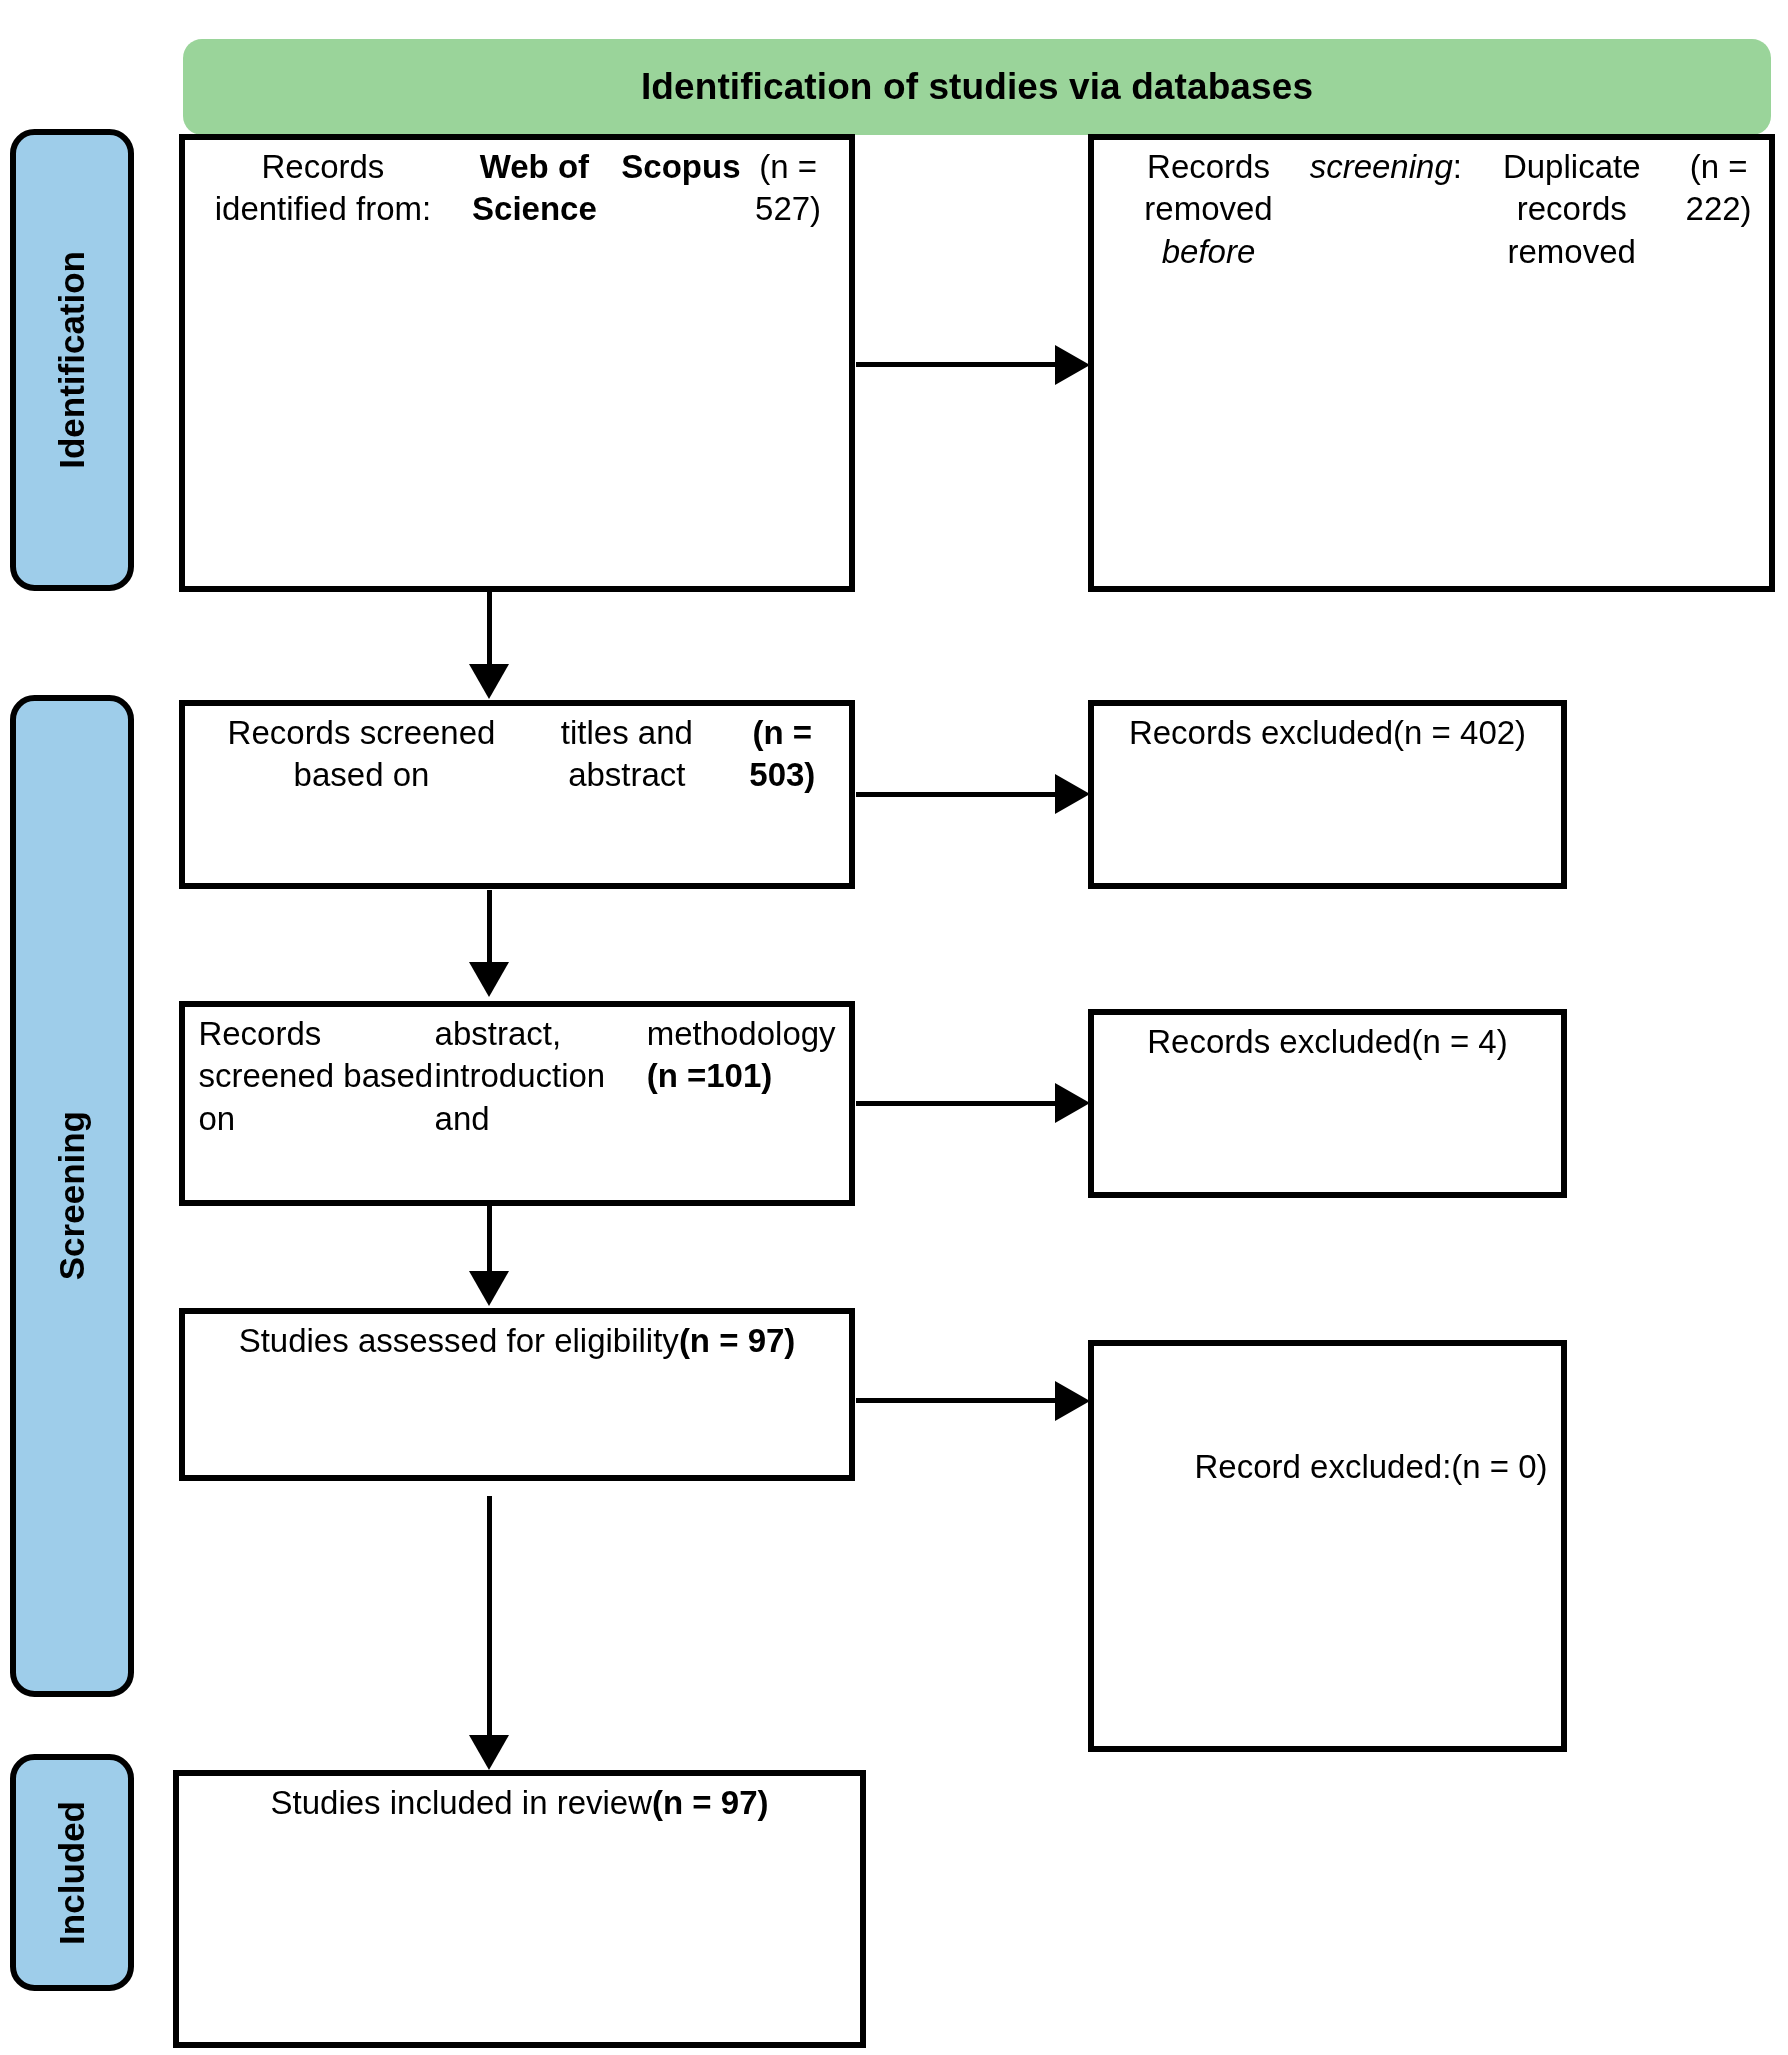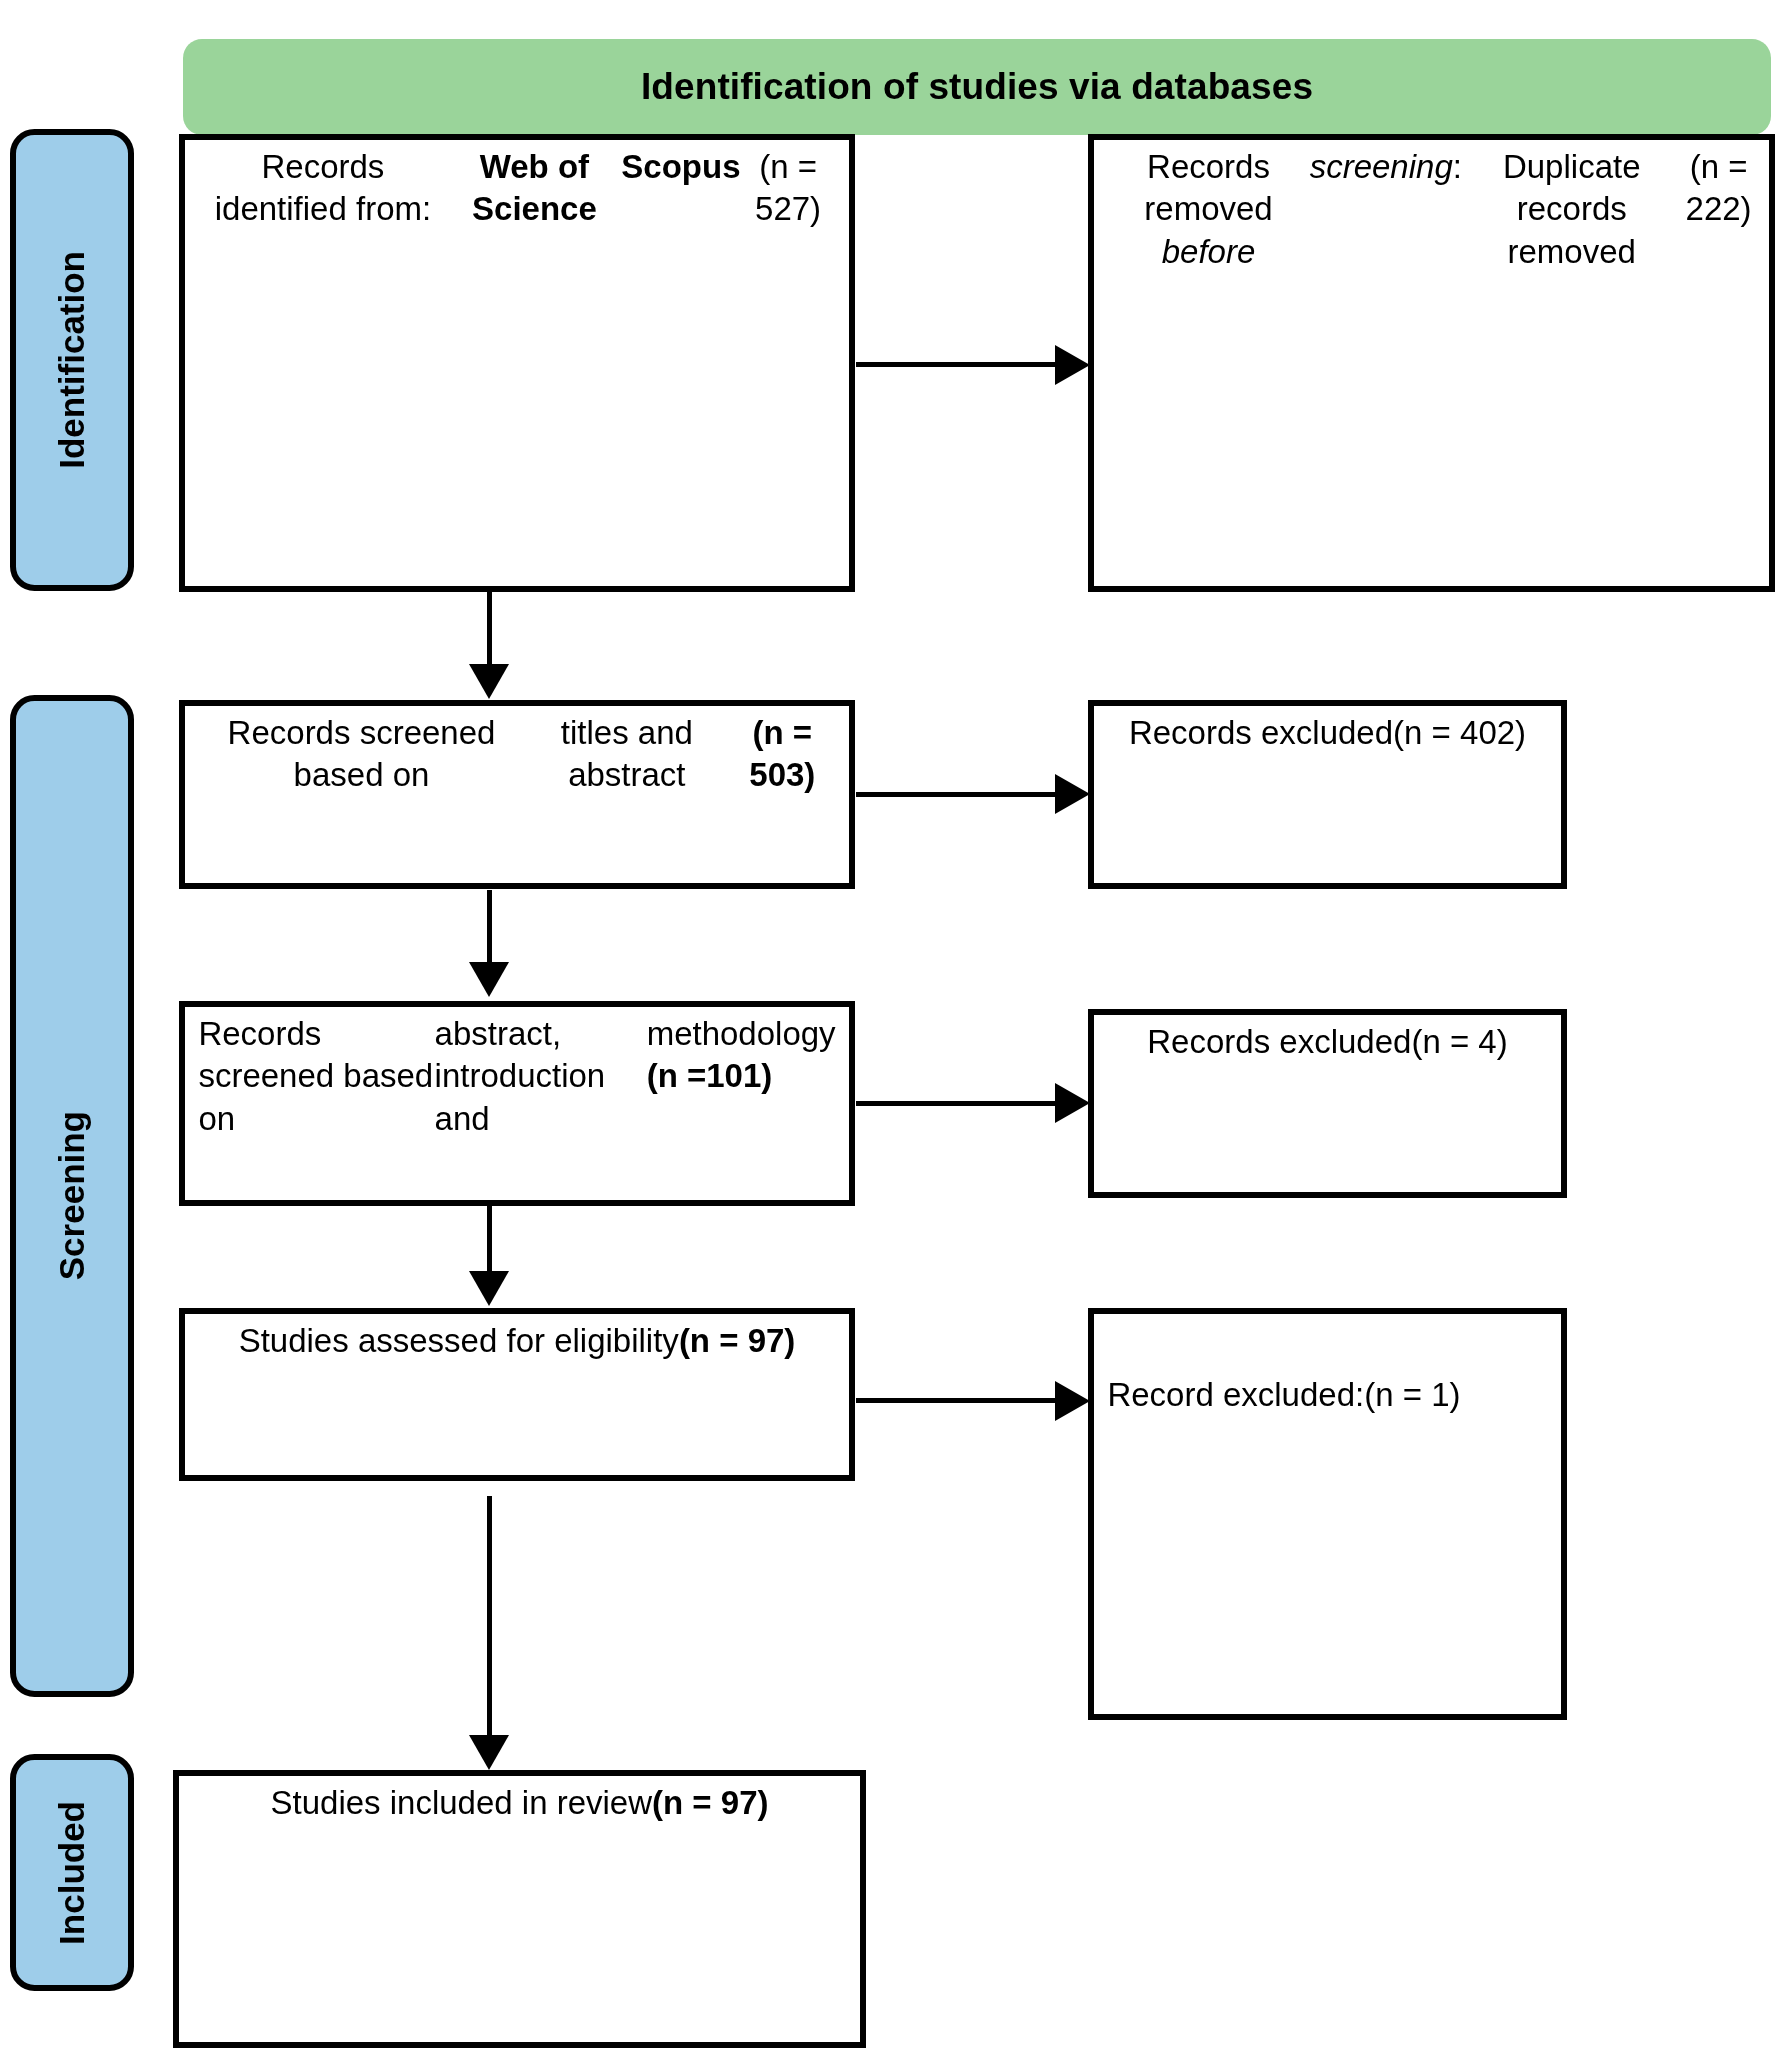--- a/index.html
+++ b/index.html
@@ -96,21 +96,21 @@
   #box-screened-titles    { left: 179px;  top: 700px; width: 676px; height: 189px; }
   #box-excluded-402       { left: 1088px; top: 700px; width: 479px;  height: 189px; }
 
   
   #box-screened-methods   { left: 179px;  top: 1001px; width: 676px; height: 205px; }
   #box-excluded-4         { left: 1088px; top: 1009px; width: 479px;  height: 189px; }
 
   
   #box-eligibility        { left: 179px;  top: 1308px; width: 676px; height: 173px; }
   #box-record-excluded-0  { left: 1088px; top: 1308px; width: 479px;  height: 412px; }
-  #box-record-excluded-0 { justify-content: flex-start; padding-top: 60px; }
+  #box-record-excluded-0 { justify-content: flex-end; padding-top: 100px; margin-top: 32px; }
 
   
   #box-included-review    { left: 173px;  top: 1770px; width: 693px; height: 278px; }
 
   
   .conn-v {
     position: absolute;
     width: 5px;
     background: #000000;
   }
@@ -219,21 +219,21 @@
     <div class="line">(n = 4)</div>
   </div>
 
   <div class="flow-box" id="box-eligibility">
     <div class="line">Studies assessed for eligibility</div>
     <div class="line bold">(n = 97)</div>
   </div>
 
   <div class="flow-box" id="box-record-excluded-0">
     <div class="line">Record excluded:</div>
-    <div class="line">(n = 1)</div>
+    <div class="line">(n = 0)</div>
   </div>
 
   <div class="flow-box" id="box-included-review">
     <div class="line">Studies included in review</div>
     <div class="line bold">(n = 97)</div>
   </div>
 
   <div class="conn-v" id="v1"></div>
   <div class="arrow-down" id="v1-head"></div>
 

